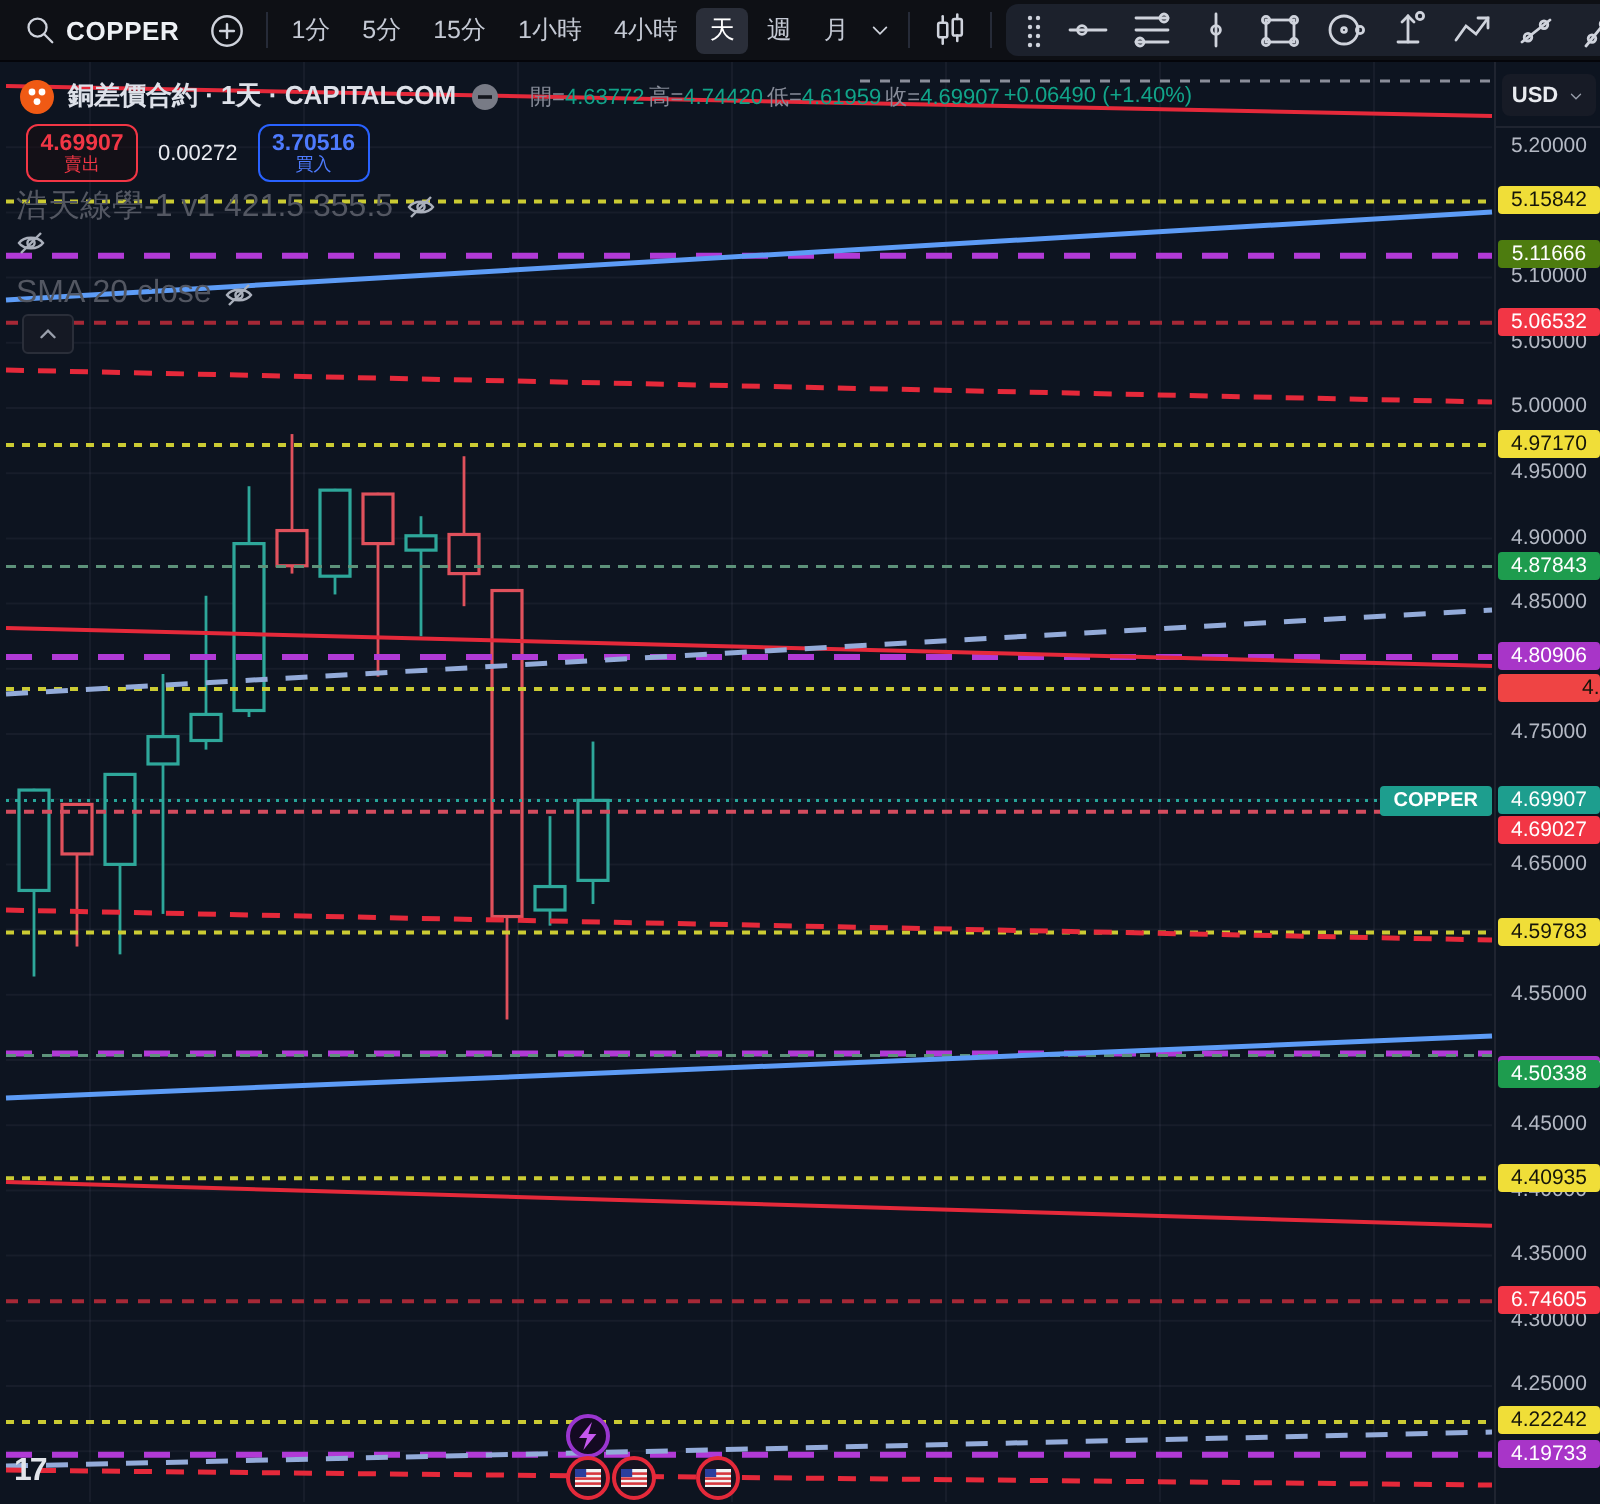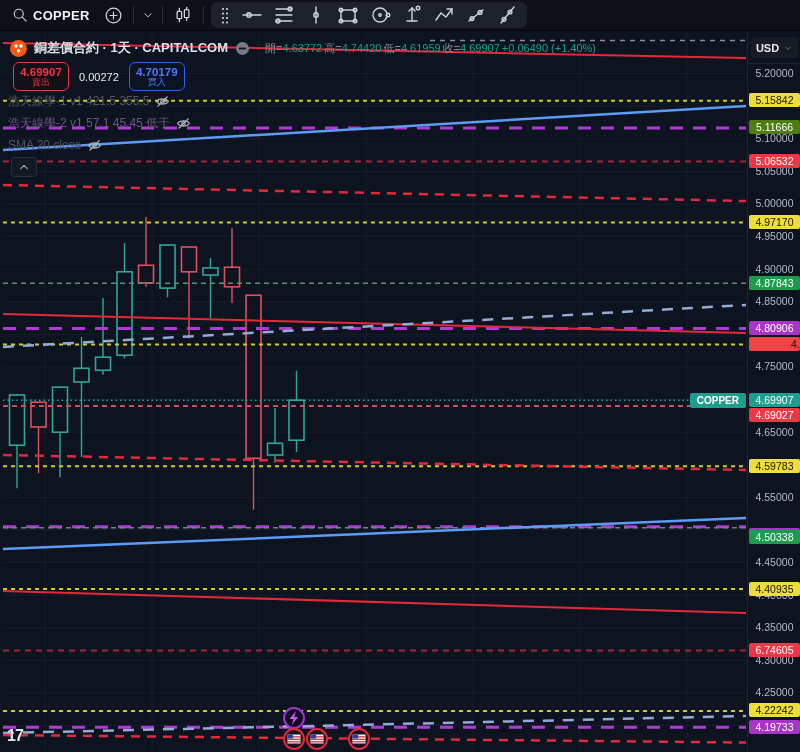--- a/index.html
+++ b/index.html
@@ -25,21 +25,21 @@
   .ohlc .vl{color:#11a489;}
   .trade{position:absolute;left:13px;top:62px;z-index:25;display:flex;align-items:center;gap:10px;}
   .tbtn{width:54px;height:27px;border-radius:6px;display:flex;flex-direction:column;
     align-items:center;justify-content:center;line-height:1.05;cursor:pointer;}
   .tbtn .p{font-size:11.5px;font-weight:700;}
   .tbtn .l{font-size:9px;}
   .sell{border:1.5px solid #f23645;color:#f23645;background:rgba(25,12,16,.55);}
   .buy{border:1.5px solid #2962ff;color:#4e7bff;background:rgba(12,18,36,.55);}
   .spread{font-size:11px;color:#e8eaf0;}
   .legend-row{position:absolute;z-index:22;display:flex;align-items:center;gap:6px;
-    font-size:12px;white-space:nowrap;cursor:pointer;}
+    font-size:16px;white-space:nowrap;cursor:pointer;}
   .collapse{position:absolute;left:11px;top:157px;width:24px;height:18px;background:#151924;
     border:1px solid #2a2e39;border-radius:3px;display:flex;align-items:center;
     justify-content:center;z-index:22;cursor:pointer;}
   .axis{position:absolute;left:747px;top:30px;width:53px;height:722px;background:#0d1420;
     border-left:1px solid #1f2430;z-index:15;cursor:ns-resize;}
   .usd{position:absolute;top:7px;left:3px;right:3px;height:21px;background:#171b26;
     border-radius:4px;display:flex;align-items:center;justify-content:center;gap:4px;
     font-size:11px;font-weight:700;color:#e8eaef;cursor:pointer;}
   .usd-sep{position:absolute;top:33px;left:0;right:0;height:1px;background:#1f2430;}
   .tick{position:absolute;left:0;width:100%;text-align:center;font-size:10.5px;
@@ -63,20 +63,30 @@
     <span class="symbol">COPPER</span>
   </div>
   <div class="tb-item">
     <svg class="icon" width="19" height="19" viewBox="0 0 22 22">
       <circle cx="11" cy="11" r="8.5"></circle>
         <line x1="11" y1="7" x2="11" y2="15"></line>
         <line x1="7" y1="11" x2="15" y2="11"></line>
     </svg>
   </div>
   <div class="sep"></div>
+  <div class="iv-wrap" id="intervals">
+      <div class="iv-btn">1分</div>
+      <div class="iv-btn">5分</div>
+      <div class="iv-btn">15分</div>
+      <div class="iv-btn">1小時</div>
+      <div class="iv-btn">4小時</div>
+      <div class="iv-btn active">天</div>
+      <div class="iv-btn">週</div>
+      <div class="iv-btn">月</div>
+    </div>
   <div class="tb-item" style="padding:0 2px;">
     <svg class="icon" width="14" height="14" viewBox="0 0 22 22">
       <polyline points="6,9 11,14 16,9"></polyline>
     </svg>
   </div>
   <div class="sep"></div>
   <div class="tb-item">
     <svg class="icon" width="20" height="20" viewBox="0 0 22 22">
       <rect x="4.5" y="7" width="5" height="8" rx="1"></rect>
         <line x1="7" y1="3.5" x2="7" y2="7"></line>
@@ -322,38 +332,37 @@
   </div>
 </div>
 
 <div class="trade">
   <div class="tbtn sell">
     <span class="p">4.69907</span>
     <span class="l">賣出</span>
   </div>
   <span class="spread">0.00272</span>
   <div class="tbtn buy">
-    <span class="p">4.70179</span>
+    <span class="p">3.70516</span>
     <span class="l">買入</span>
   </div>
 </div>
 
 <div id="legend">
     <div class="legend-row" style="left: 8px; top: 93px;">
       <span style="color: rgb(83, 87, 98);">浩天線學-1 v1 421.5 355.5</span>
       <svg width="15" height="13" viewBox="0 0 15 13">
         <g stroke="#aab0bc" fill="none" stroke-width="1.2">
           <path d="M1.5,6.5 C4,3 11,3 13.5,6.5 C11,10 4,10 1.5,6.5 Z"></path>
           <circle cx="7.5" cy="6.5" r="1.8"></circle>
           <line x1="2.5" y1="11.5" x2="12.5" y2="1.5"></line>
         </g>
       </svg>
     </div>
     <div class="legend-row" style="left: 8px; top: 115px;">
-      <span style="color: rgb(110, 85, 128);">浩天線學-2 v1 57.1 45.45 低于</span>
       <svg width="15" height="13" viewBox="0 0 15 13">
         <g stroke="#aab0bc" fill="none" stroke-width="1.2">
           <path d="M1.5,6.5 C4,3 11,3 13.5,6.5 C11,10 4,10 1.5,6.5 Z"></path>
           <circle cx="7.5" cy="6.5" r="1.8"></circle>
           <line x1="2.5" y1="11.5" x2="12.5" y2="1.5"></line>
         </g>
       </svg>
     </div>
     <div class="legend-row" style="left: 8px; top: 138px;">
       <span style="color: rgb(83, 87, 98);">SMA 20 close</span>

